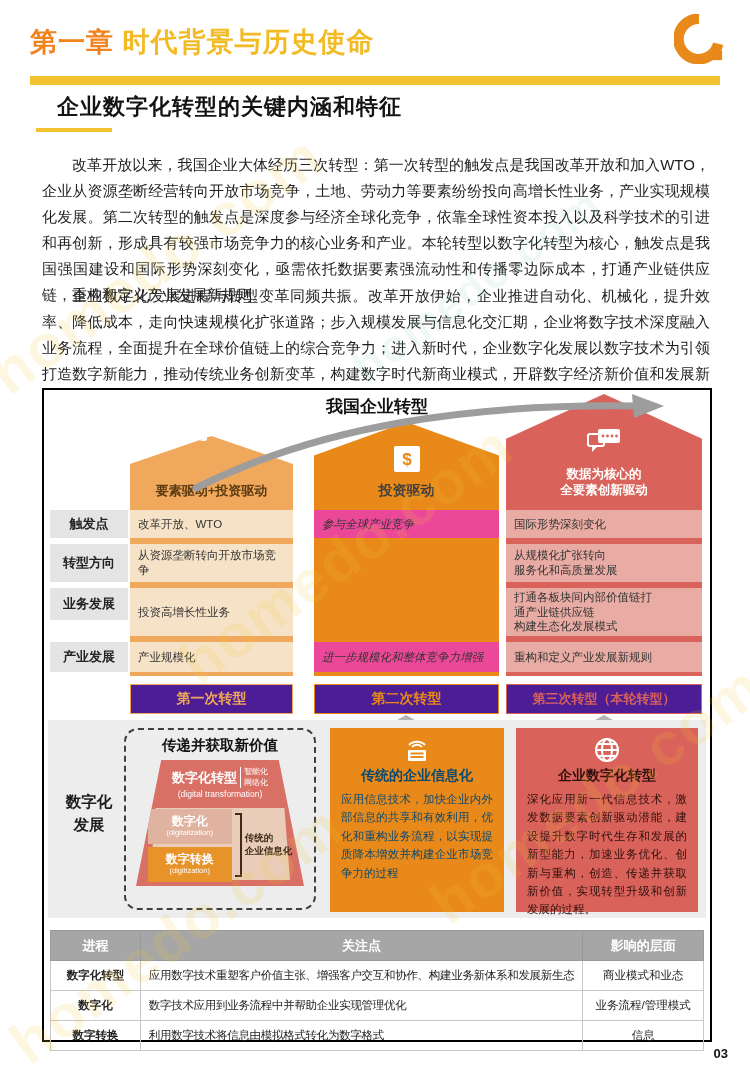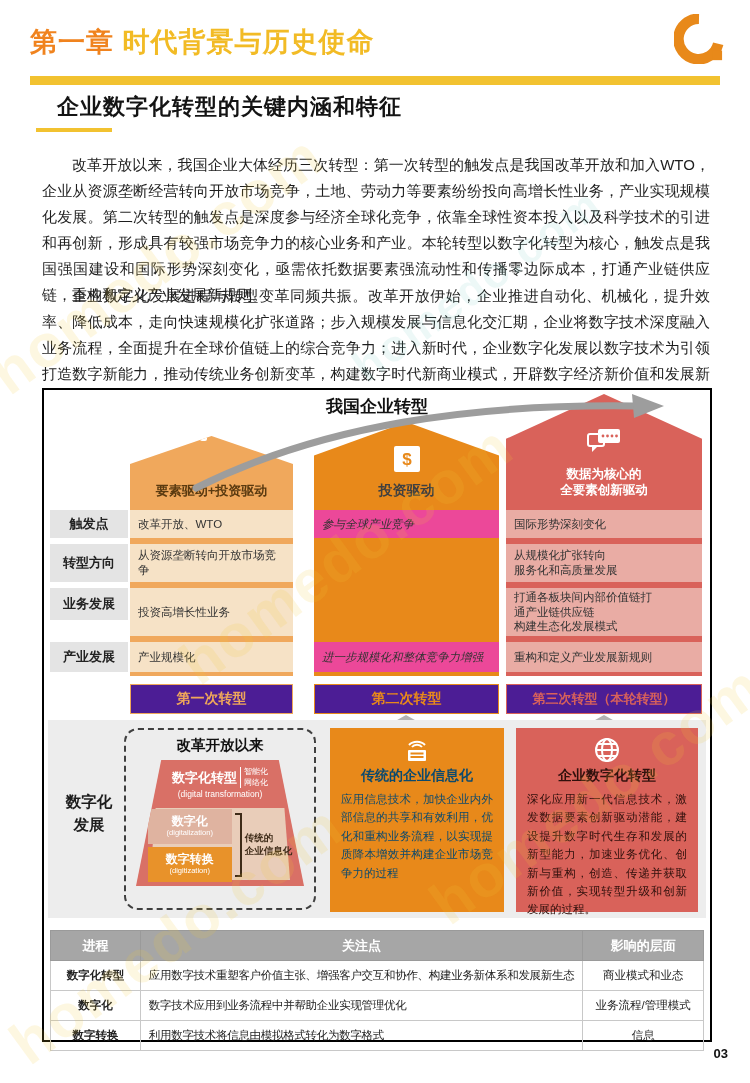--- a/index.html
+++ b/index.html
@@ -213,21 +213,21 @@
       <svg width="36" height="26" viewBox="0 0 36 26">
           <polygon points="18,0 34,9 26,9 26,17 34,17 18,26 2,17 10,17 10,9 2,9" fill="#B3B3B3"></polygon>
         </svg>
     </div>
 
     <div class="abs gray">
       <div class="abs side-label">数字化
 发展</div>
 
       <div class="abs dashed">
-        <div class="proc-title">改革开放以来</div>
+        <div class="proc-title">传递并获取新价值</div>
         <div class="trap">
           <div class="trap-top">
             <div class="trap-top-row">
               <span class="l1name">数字化转型</span>
               <span class="brace">智能化
 网络化</span>
             </div>
             <span class="l1en">(digital transformation)</span>
           </div>
           <div class="lowbg"></div>

